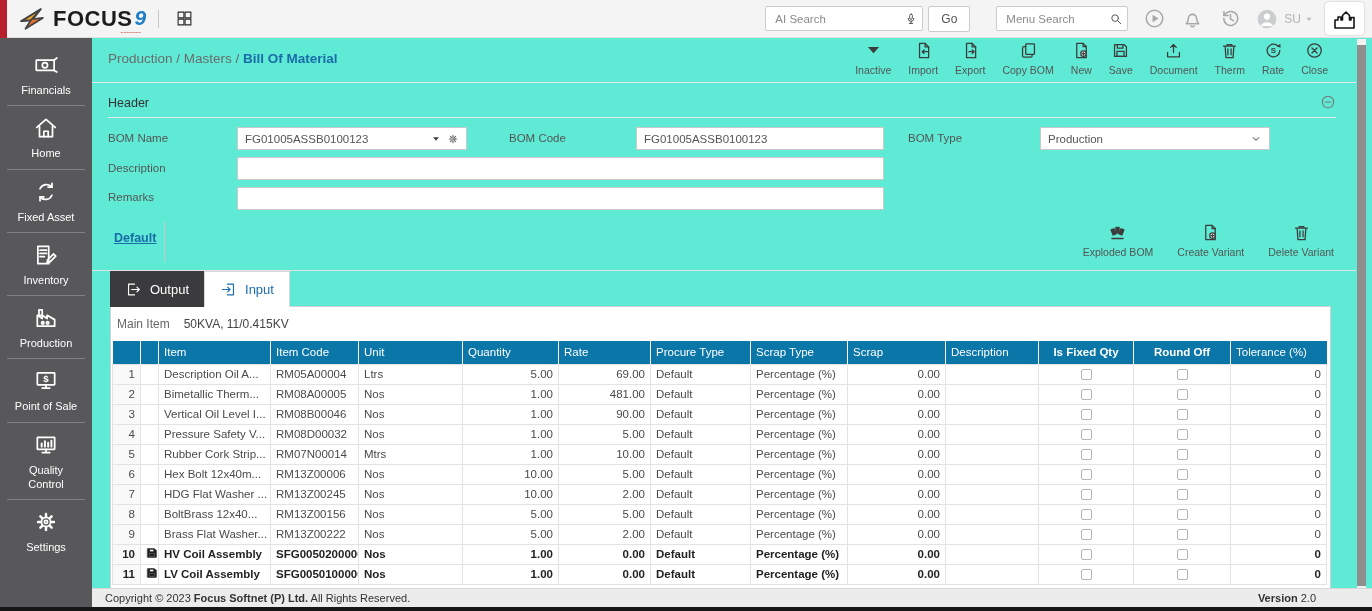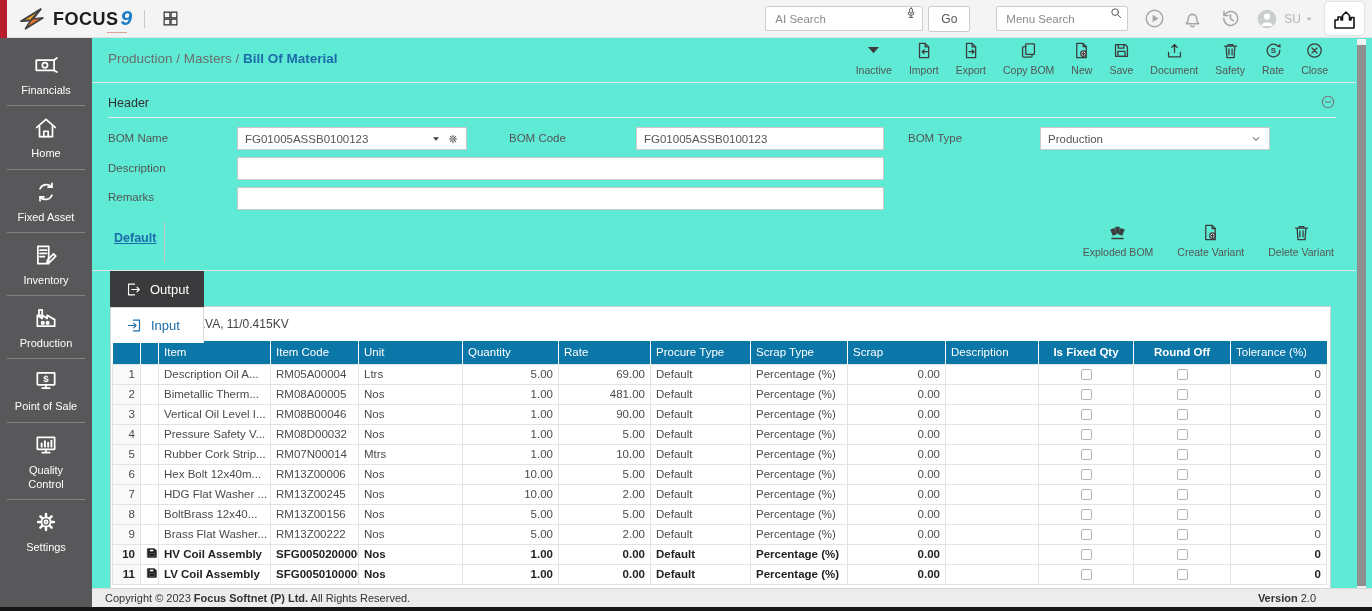--- a/index.html
+++ b/index.html
@@ -12,29 +12,29 @@
        font-family:"Liberation Sans",sans-serif;color:#444;}
   svg{stroke:currentColor;fill:none;stroke-width:1.6;stroke-linecap:round;stroke-linejoin:round;display:block;}
   .ic{display:inline-flex;align-items:center;justify-content:center;}
 
   
   .topbar{position:absolute;left:0;top:0;width:1372px;height:38px;background:#f4f4f4;
           border-bottom:1px solid #e0e0e0;display:flex;align-items:center;z-index:5;}
   .red-strip{position:absolute;left:0;top:0;width:7px;height:38px;background:var(--brand-red);}
   .logo{display:flex;align-items:flex-start;margin-left:17px;cursor:pointer;}
   .logo-arrow svg{width:30px;height:26px;}
-  .brand-name{font-size:18px;font-weight:800;color:#1c1c1c;letter-spacing:.5px;margin-left:6px;line-height:26px;}
+  .brand-name{font-size:22px;font-weight:800;color:#1c1c1c;letter-spacing:.5px;margin-left:6px;line-height:26px;}
   .brand-9wrap{position:relative;margin-left:2px;}
   .brand-9{font-size:21px;font-weight:800;color:#1f7dc4;line-height:24px;font-style:italic;}
   .brand-sub{position:absolute;left:-14px;top:23px;font-size:5px;color:#c0392b;white-space:nowrap;}
   .top-divider{width:1px;height:18px;background:#c9c9c9;margin:0 17px 0 12px;}
   .grid-btn{cursor:pointer;color:#2b2b2b;}
   .grid-btn svg{width:17px;height:17px;}
   .top-right{margin-left:auto;display:flex;align-items:center;margin-right:8px;}
-  .srch{position:relative;display:flex;border-radius:7px;}
+  .srch{position:relative;display:flex;align-items:center;border-radius:7px;}
   .srch input{height:25px;border:1px solid #ccc;border-radius:2px;background:#fff;font-size:11.5px;
               font-family:"Liberation Sans",sans-serif;color:#555;padding:0 26px 0 9px;outline:none;}
   .srch input::placeholder{color:#8a8a8a;}
   .srch .ic{position:absolute;right:5px;color:#4a4a4a;}
   .srch .ic svg{width:14px;height:14px;}
   .ai-input{width:158px;}
   .menu-input{width:132px;}
   .go-btn{height:26px;min-width:42px;margin-left:5px;background:#fff;border:1px solid #ccc;border-radius:2px;
           font-size:12px;color:#555;cursor:pointer;font-family:"Liberation Sans",sans-serif;}
   .menu-srch{margin-left:26px;}
@@ -84,21 +84,21 @@
   .txt-input{position:absolute;height:23px;border:1px solid #c9c9c9;background:#fff;font-size:11.5px;color:#555;
              padding:0 7px;font-family:"Liberation Sans",sans-serif;outline:none;}
 
   .default-tab{position:absolute;left:22px;top:193px;color:var(--accent);font-size:12.5px;font-weight:700;
                text-decoration:underline;cursor:pointer;}
   .vdiv{position:absolute;left:72px;top:184px;width:1px;height:40px;background:#c9c9c9;}
   .variant-actions{position:absolute;top:185px;right:38px;display:flex;gap:24px;}
 
   .hr2{position:absolute;left:0;right:16px;top:232px;border-top:1px solid #e2e2e2;}
 
-  .tabs{position:absolute;left:18px;top:233px;display:flex;z-index:3;flex-direction:column;}
+  .tabs{position:absolute;left:18px;top:233px;display:flex;z-index:3;}
   .tab{height:36px;display:flex;align-items:center;gap:8px;padding:0 15px;font-size:13px;cursor:pointer;}
   .tab .ic svg{width:17px;height:17px;}
   .tab.active{background:var(--tab-dark);color:#fff;}
   .tab.inactive{background:#fff;color:var(--accent);border:1px solid #d8d8d8;border-bottom:1px solid #fff;}
 
   .grid-box{position:absolute;left:18px;top:268px;width:1221px;bottom:0;border:1px solid #cfcfcf;
             border-bottom:none;overflow:hidden;background:#fff;}
   .main-item-row{height:34px;display:flex;align-items:center;padding-left:6px;font-size:12px;}
   .mi-label{color:#666;}
   .mi-value{color:#444;margin-left:14px;}
@@ -377,21 +377,21 @@
           </span>
           <span class="tb-label">Document</span>
         </div>
         <div class="tb-item">
           <span class="ic">
             <svg viewBox="0 0 24 24">
               <path d="M4.5 6.5h15M9 6.5V4.5h6v2M6.5 6.5 7.5 21h9l1-14.5"></path>
               <path d="M10 10v7.5M14 10v7.5"></path>
             </svg>
           </span>
-          <span class="tb-label">Safety</span>
+          <span class="tb-label">Therm</span>
         </div>
         <div class="tb-item">
           <span class="ic">
             <svg viewBox="0 0 24 24">
               <path d="M20 12a8 8 0 1 1-2.4-5.7"></path>
               <polygon points="20.6,3.6 21,8.6 16.6,6.9" fill="currentColor" stroke="none"></polygon>
               <text x="12" y="15.6" text-anchor="middle" font-size="10" font-weight="bold" fill="currentColor" stroke="none">S</text>
             </svg>
           </span>
           <span class="tb-label">Rate</span>

